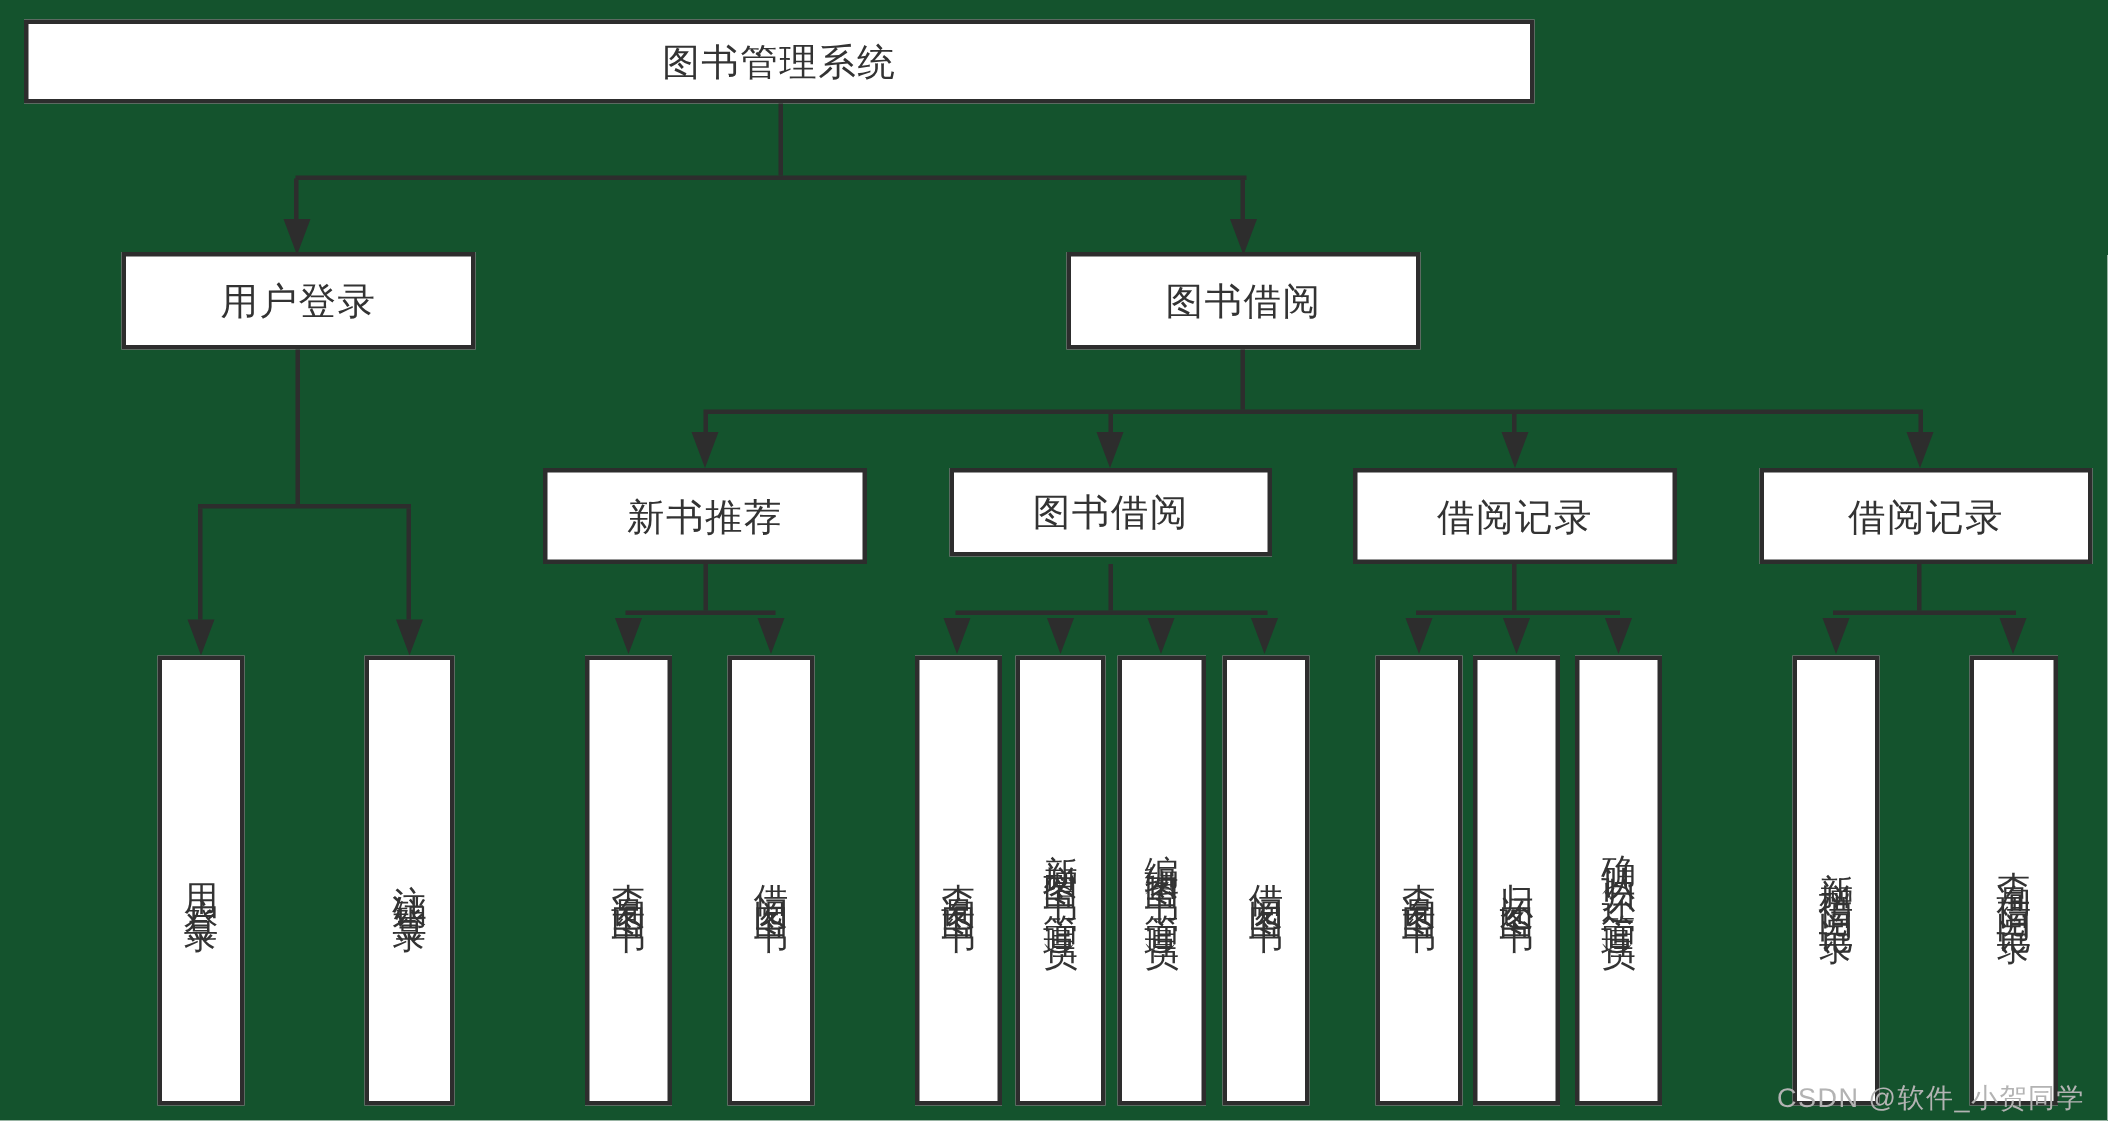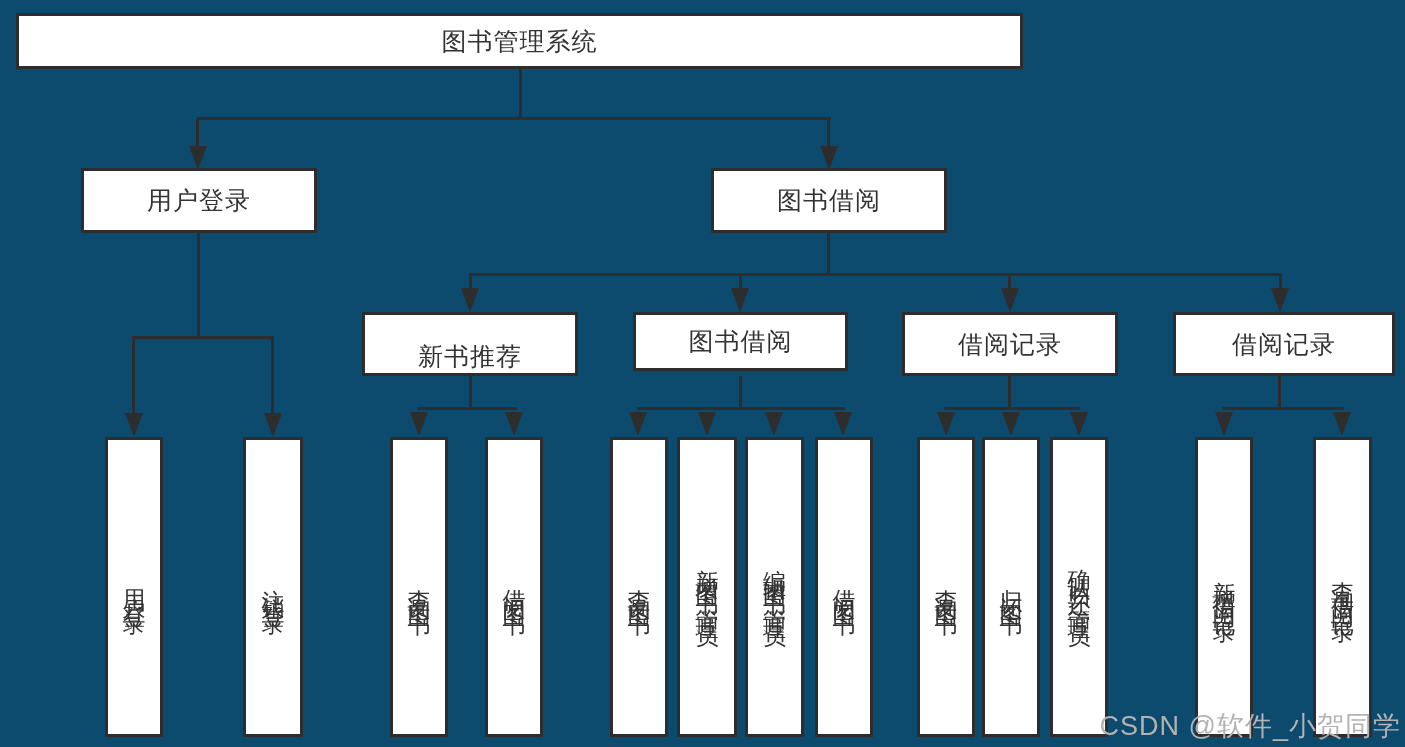--- a/index.html
+++ b/index.html
@@ -1,19 +1,19 @@
 <!DOCTYPE html>
 <html><head>
 <meta charset="utf-8">
 <style>
   html,body{margin:0;padding:0;background:#ffffff;}
   #stage{
     position:relative;
     width:1405px;height:747px;
-    background:#0c4a6e;
+    background:#14532d;
     font-family:"Liberation Sans", sans-serif;
     color:#333333;
     overflow:hidden;
   }
   .box{
     position:absolute;
     box-sizing:border-box;
     border:3px solid #2d2d2d;
     background:#ffffff;
     display:flex;
@@ -39,23 +39,23 @@
   .vline{width:3px;}
   .arr{
     position:absolute;
     width:0;height:0;
     border-left:9px solid transparent;
     border-right:9px solid transparent;
     border-top:24px solid #2d2d2d;
   }
   .watermark{
     position:absolute;
-    right:4px;
+    right:15px;
     bottom:3px;
-    font-size:27px;
+    font-size:18px;
     color:#b3b3b3;
     letter-spacing:1px;
     white-space:nowrap;
     z-index:10;
   }
 </style>
 </head>
 <body>
 
 <div id="stage">
@@ -89,21 +89,21 @@
   <div class="hline" style="left:469px;top:273px;width:813px;"></div>
   <div class="vline" style="left:469px;top:276px;height:12px;"></div>
   <div class="arr" style="left:461px;top:288px;"></div>
   <div class="vline" style="left:739px;top:276px;height:12px;"></div>
   <div class="arr" style="left:731px;top:288px;"></div>
   <div class="vline" style="left:1008px;top:276px;height:12px;"></div>
   <div class="arr" style="left:1001px;top:288px;"></div>
   <div class="vline" style="left:1279px;top:276px;height:12px;"></div>
   <div class="arr" style="left:1271px;top:288px;"></div>
 
-  <div class="box" style="left:362px;top:312px;width:216px;height:64px;align-items:flex-end;">
+  <div class="box" style="left:362px;top:312px;width:216px;height:64px;">
     <span class="hlabel">新书推荐</span>
   </div>
   <div class="box" style="left:633px;top:312px;width:215px;height:59px;">
     <span class="hlabel">图书借阅</span>
   </div>
   <div class="box" style="left:902px;top:312px;width:216px;height:64px;">
     <span class="hlabel">借阅记录</span>
   </div>
   <div class="box" style="left:1173px;top:312px;width:222px;height:64px;">
     <span class="hlabel">借阅记录</span>

